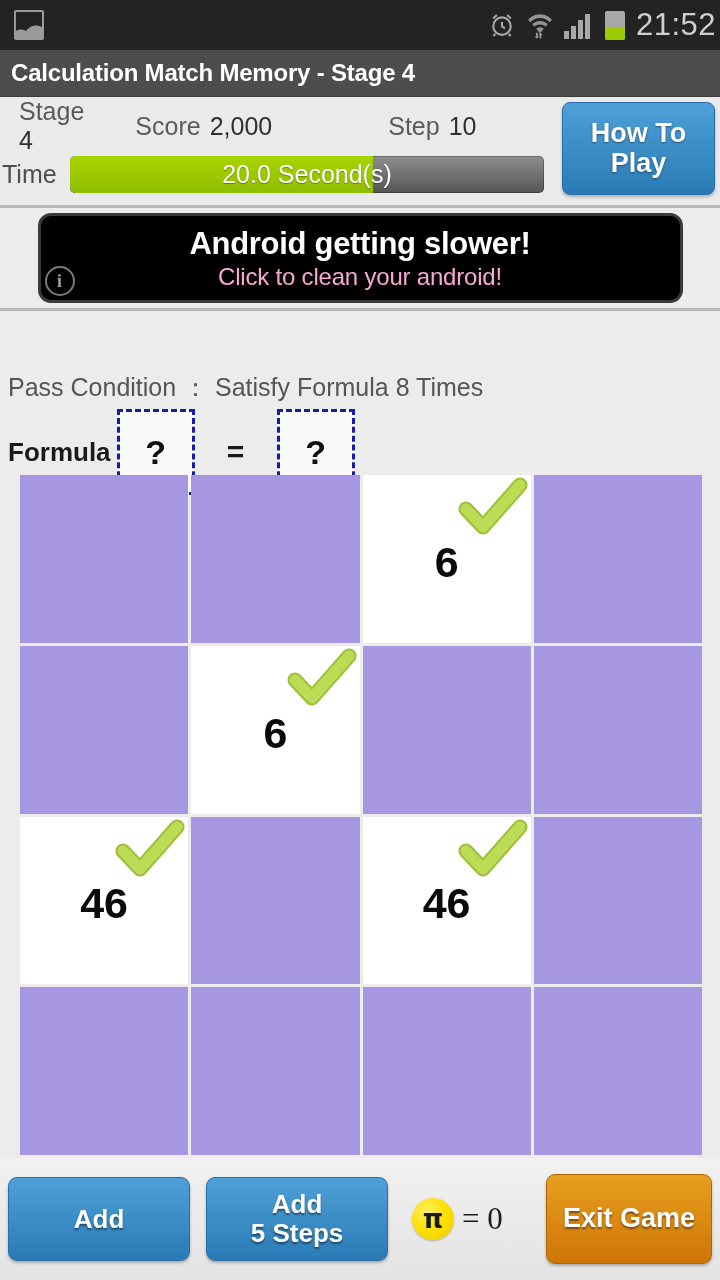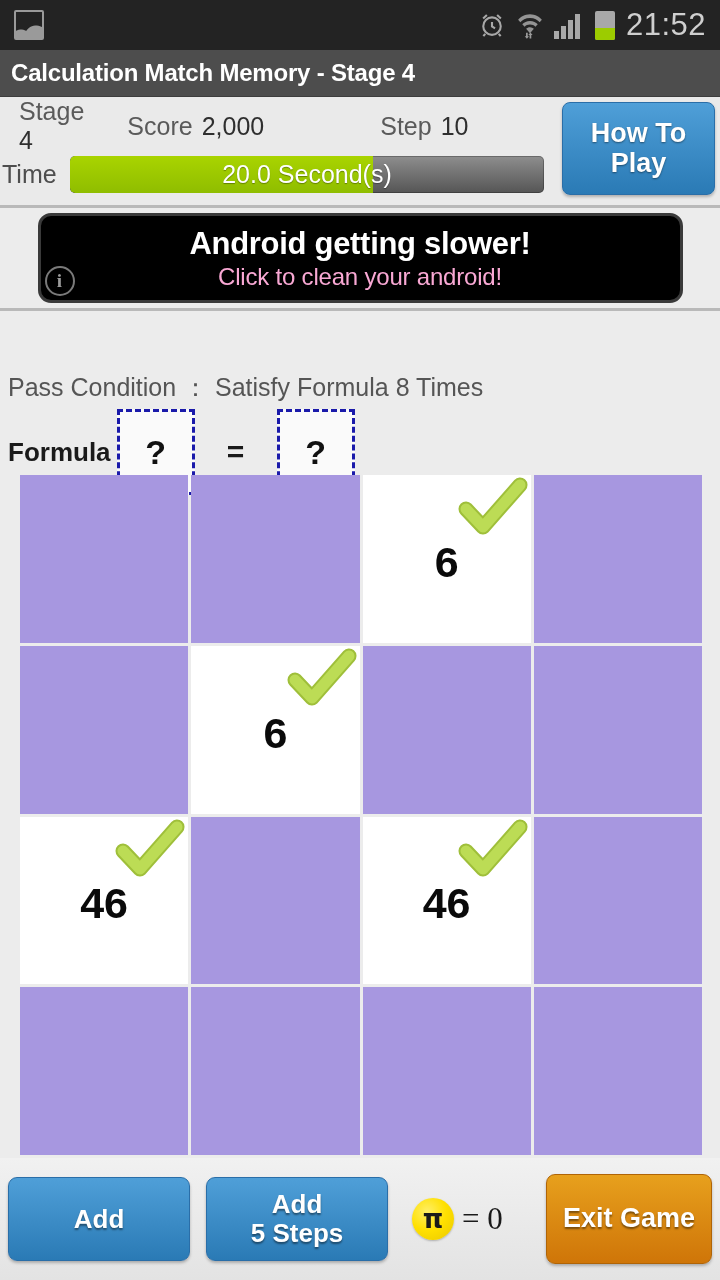--- a/index.html
+++ b/index.html
@@ -8,21 +8,21 @@
     background: #e8e8e8;
     font-family: "Liberation Sans", sans-serif;
     overflow: hidden;
   }
   #app { width: 720px; height: 1280px; position: relative; background: #ececec; }
 
   
   .statusbar {
     height: 50px; background: #232323;
     display: flex; align-items: center;
-    padding: 0 14px 0 14px;
+    padding: 0 4px 0 14px;
     position: relative;
   }
   .sb-left { display: flex; align-items: center; gap: 8px; }
   .sb-right { margin-left: auto; display: flex; align-items: center; gap: 11px; }
   .gallery-icon {
     width: 30px; height: 30px; border: 2.5px solid #9a9a9a;
     border-radius: 2px; position: relative; overflow: hidden; background: #232323;
   }
   .gallery-icon::after {
     content: ""; position: absolute; left: -2px; bottom: 0; width: 32px; height: 13px;
@@ -58,21 +58,21 @@
     color: #ffffff; font-size: 24px; font-weight: bold; letter-spacing: -0.2px;
   }
 
   
   .infopanel { background: #eaeaea; padding: 6px 0 6px 0; position: relative; height: 108px; }
   .inforow1 { display: flex; align-items: center; height: 46px; padding-left: 10px; color: #5a5a5a; font-size: 25px; }
   .inforow1 .lbl { color: #5a5a5a; }
   .inforow1 .val { color: #2f2f2f; margin-left: 9px; }
   .grp { display: flex; align-items: baseline; }
   .grp.stage { margin-right: 52px; flex-direction: column; }
-  .grp.score { margin-right: 116px; }
+  .grp.score { margin-right: 116px; margin-left: 8px; }
 
   .inforow2 { display: flex; align-items: center; height: 50px; padding-left: 2px; }
   .inforow2 .time-lbl { color: #4e4e4e; font-size: 25px; width: 68px; }
   .timebar {
     position: relative; width: 474px; height: 37px; border-radius: 5px;
     background: linear-gradient(#8e8e8e, #555555);
     overflow: hidden; box-shadow: inset 0 0 0 1px rgba(0,0,0,.25);
   }
   .timebar .fill {
     position: absolute; left: 0; top: 0; bottom: 0;

